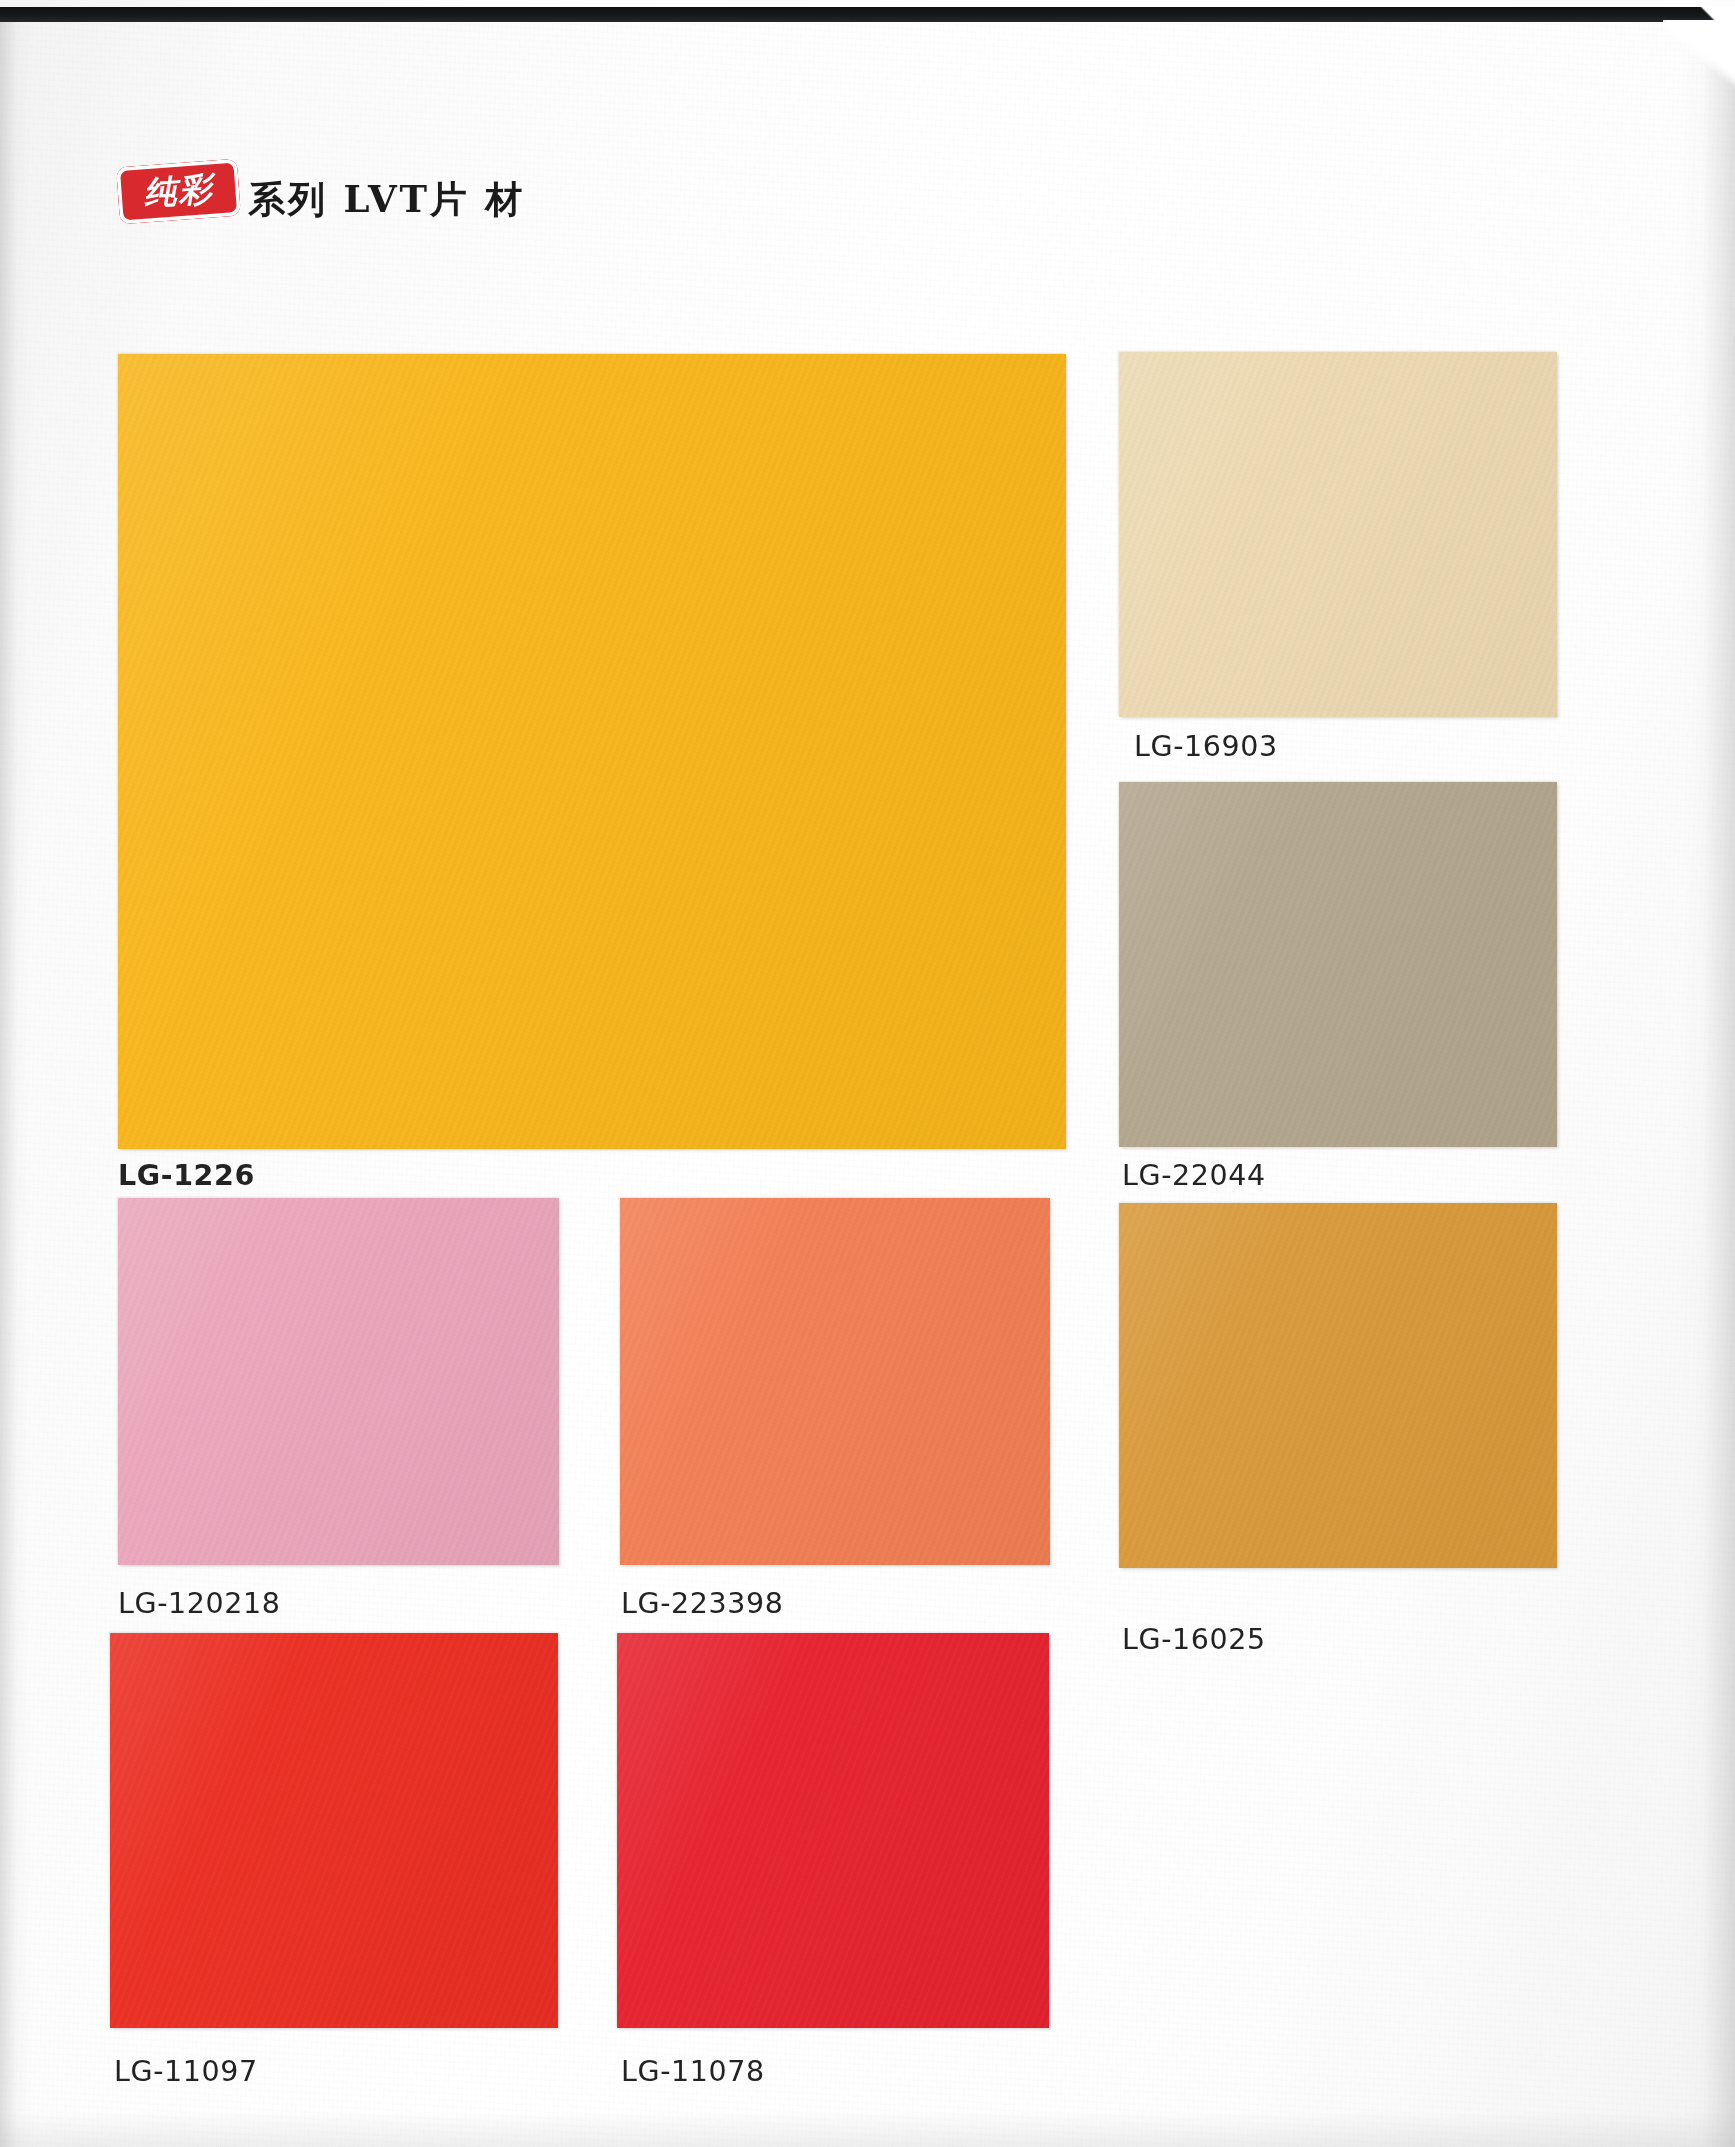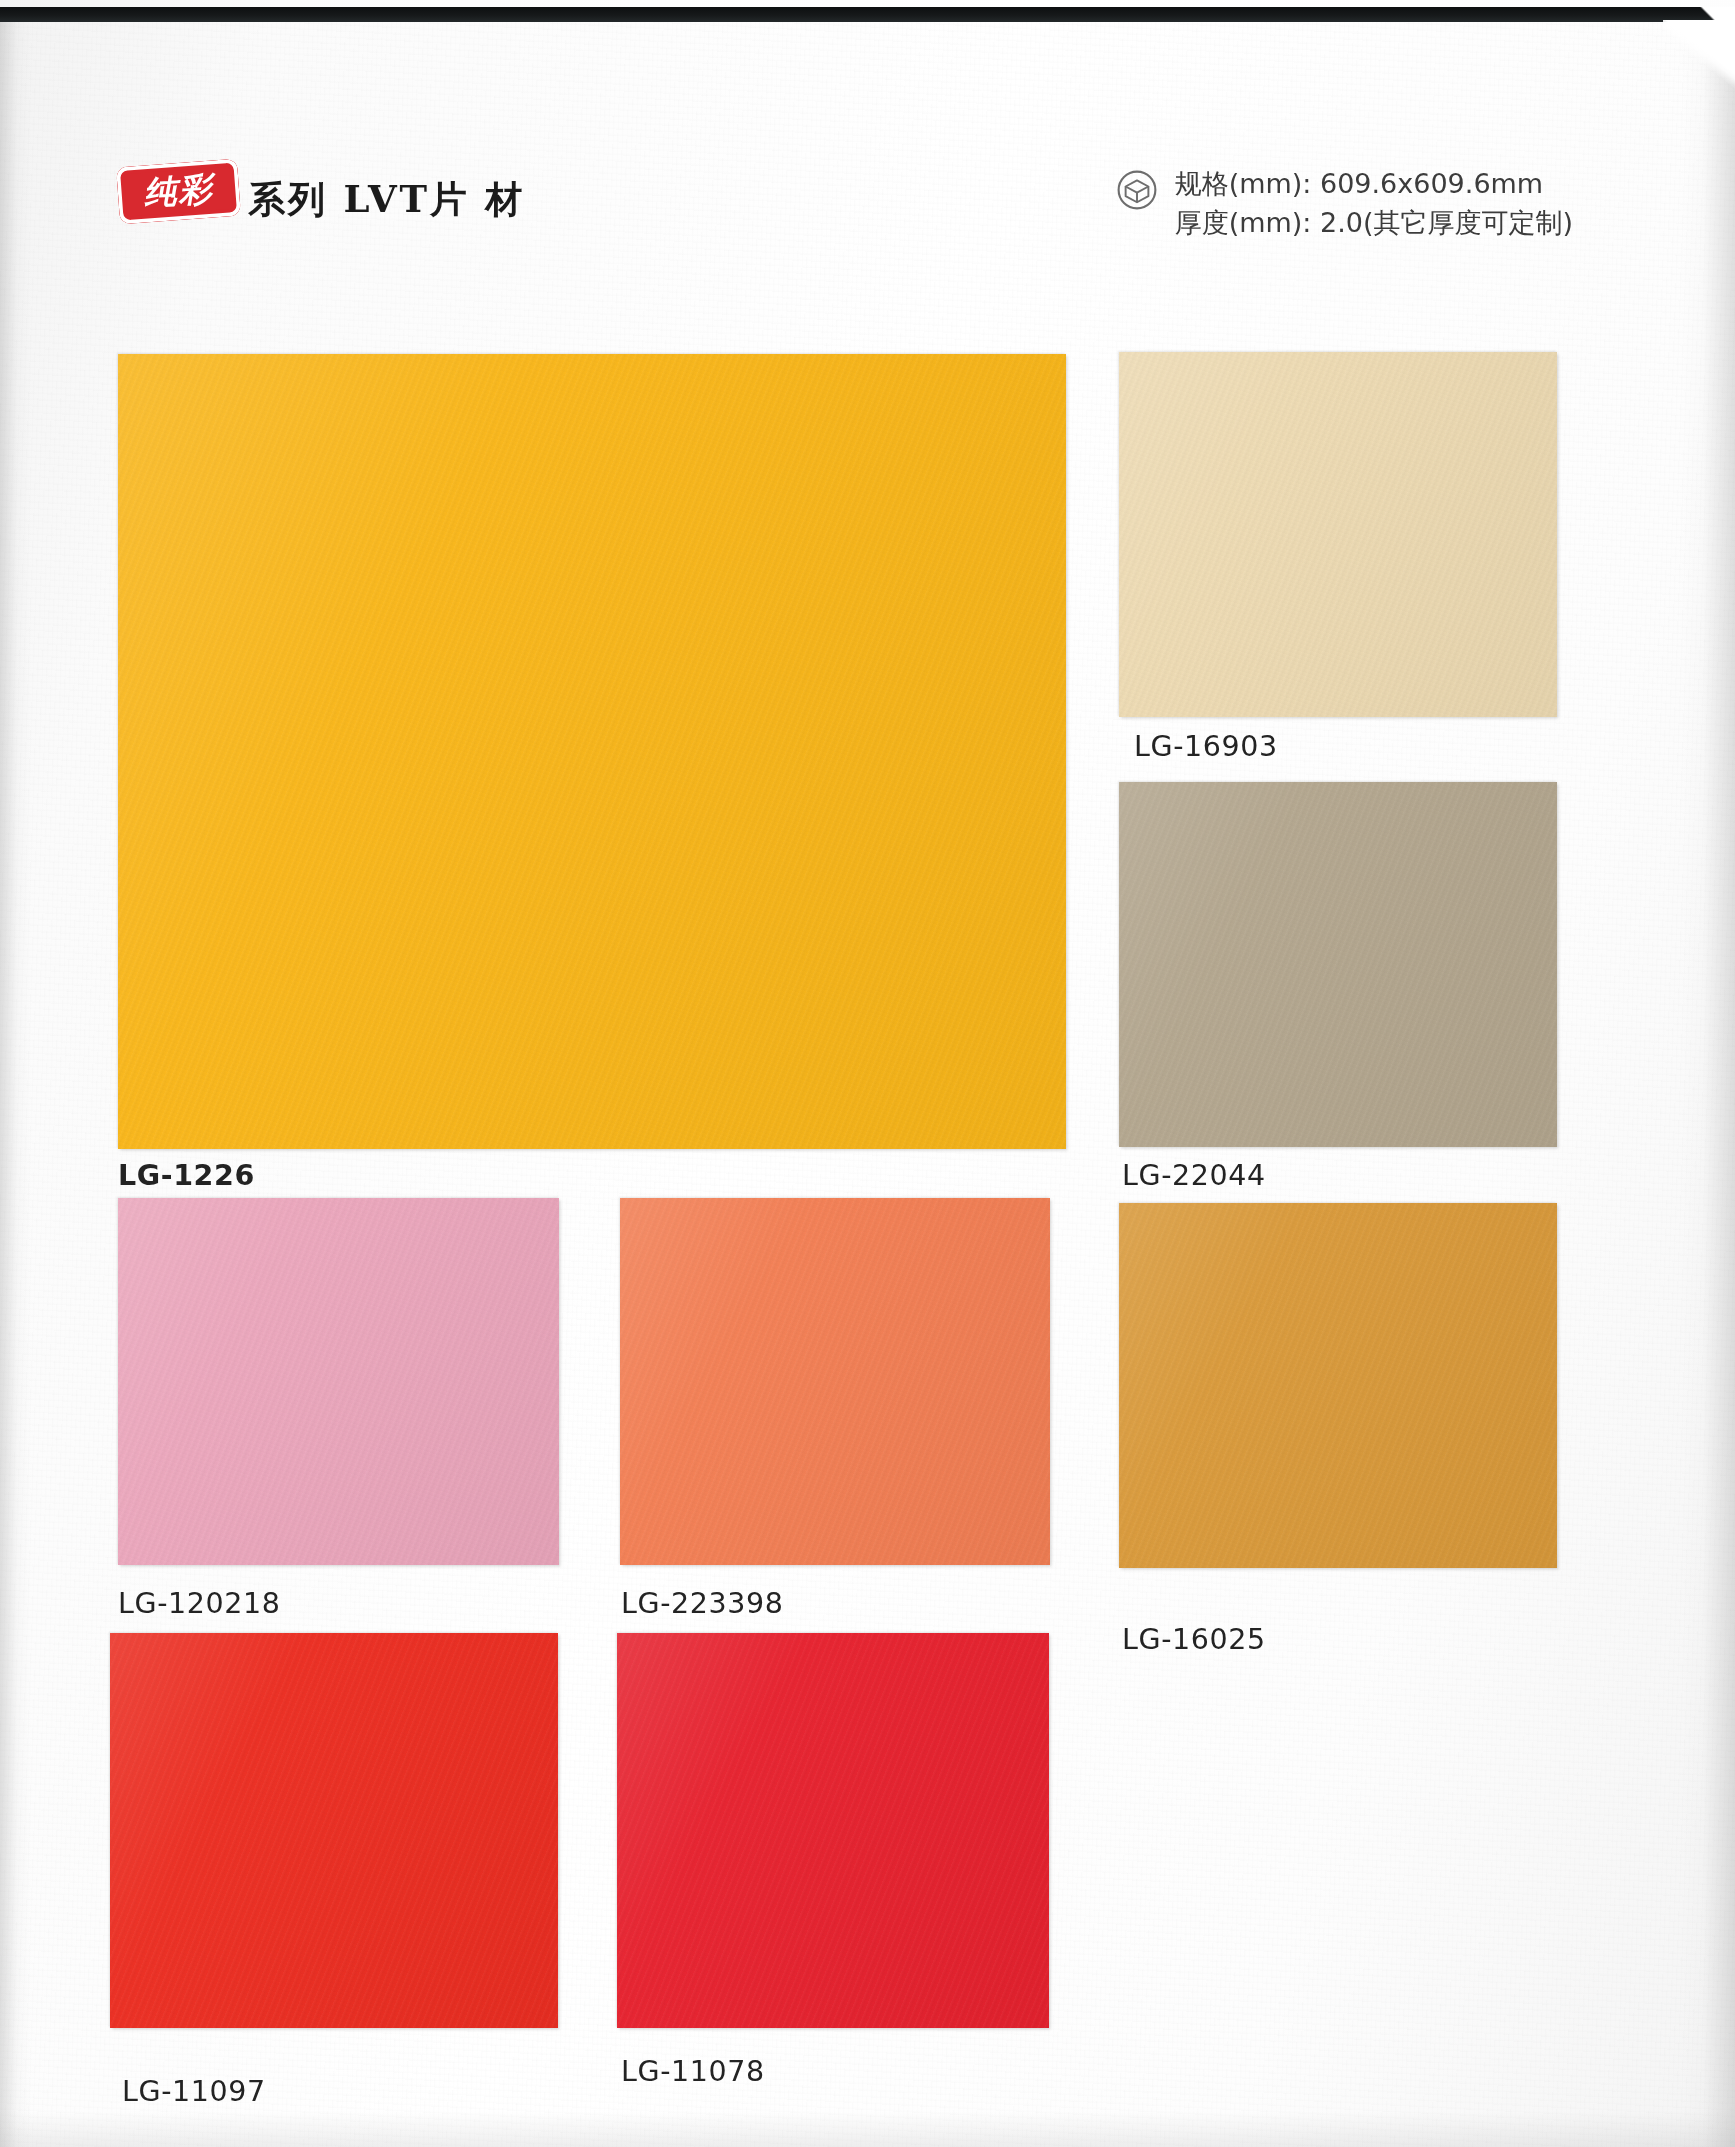--- a/index.html
+++ b/index.html
@@ -175,32 +175,20 @@
     <div class="brand">
       <div class="brand-row">
         <div class="stamp">
           <div class="stamp-bg"></div>
           <div class="stamp-txt">纯彩</div>
         </div>
         <div class="brand-cn">系列 LVT片 材</div>
       </div>
     </div>
 
-    <div class="spec">
-      <svg class="spec-icon" viewBox="0 0 48 48">
-        <circle cx="24" cy="24" r="21" fill="none" stroke="#6d6d6d" stroke-width="2.4"></circle>
-        <path d="M24 13 L37 20 L24 27 L11 20 Z" fill="none" stroke="#6d6d6d" stroke-width="2.2" stroke-linejoin="round"></path>
-        <path d="M11 20 L11 31 L24 38 L37 31 L37 20" fill="none" stroke="#6d6d6d" stroke-width="2.2" stroke-linejoin="round"></path>
-        <path d="M24 27 L24 38" fill="none" stroke="#6d6d6d" stroke-width="2.2"></path>
-      </svg>
-      <div class="spec-lines">
-        <div>规格(mm): 609.6x609.6mm</div>
-        <div>厚度(mm): 2.0(其它厚度可定制)</div>
-      </div>
-    </div>
 
   </div>
 
   <div id="swatch-grid">
       <div class="swatch" style="left: 118px; top: 354px; width: 948px; height: 795px; background: rgb(251, 184, 26);">
         <div class="face"></div>
         <div class="sheen"></div>
       </div>
       <div class="code" style="left: 118px; top: 1159px; font-weight: bold;">LG-1226</div>
       <div class="swatch" style="left: 1119px; top: 352px; width: 438px; height: 365px; background: rgb(239, 220, 180);">
@@ -225,21 +213,21 @@
       <div class="code" style="left: 621px; top: 1587px;">LG-223398</div>
       <div class="swatch" style="left: 1119px; top: 1203px; width: 438px; height: 365px; background: rgb(219, 155, 59);">
         <div class="face"></div>
         <div class="sheen"></div>
       </div>
       <div class="code" style="left: 1122px; top: 1587px; margin-top: 36px;">LG-16025</div>
       <div class="swatch" style="left: 110px; top: 1633px; width: 448px; height: 395px; background: rgb(238, 46, 34);">
         <div class="face"></div>
         <div class="sheen"></div>
       </div>
-      <div class="code" style="left: 122px; top: 2055px; margin-top: 20px;">LG-11097</div>
+      <div class="code" style="left: 114px; top: 2055px;">LG-11097</div>
       <div class="swatch" style="left: 617px; top: 1633px; width: 432px; height: 395px; background: rgb(233, 34, 47);">
         <div class="face"></div>
         <div class="sheen"></div>
       </div>
       <div class="code" style="left: 621px; top: 2055px;">LG-11078</div>
     </div>
 
 </div>
 
 

